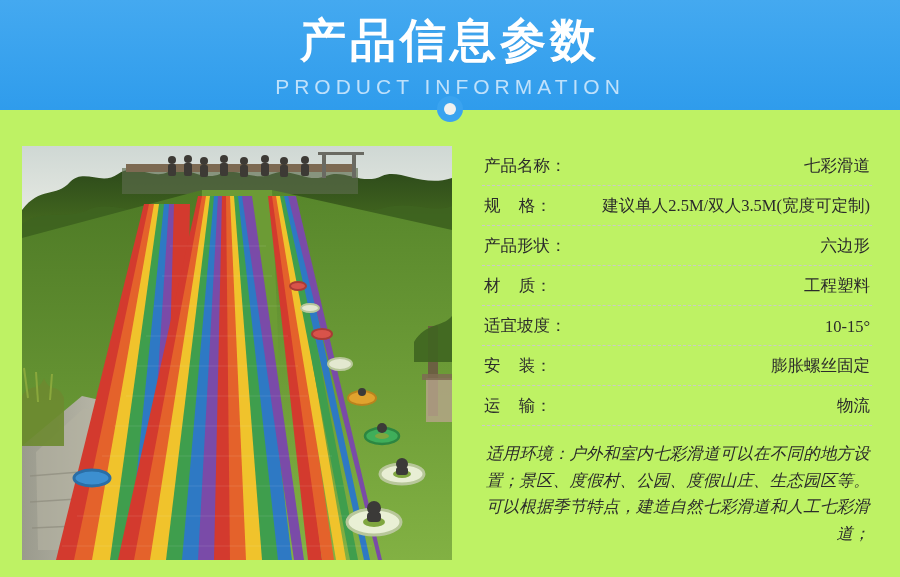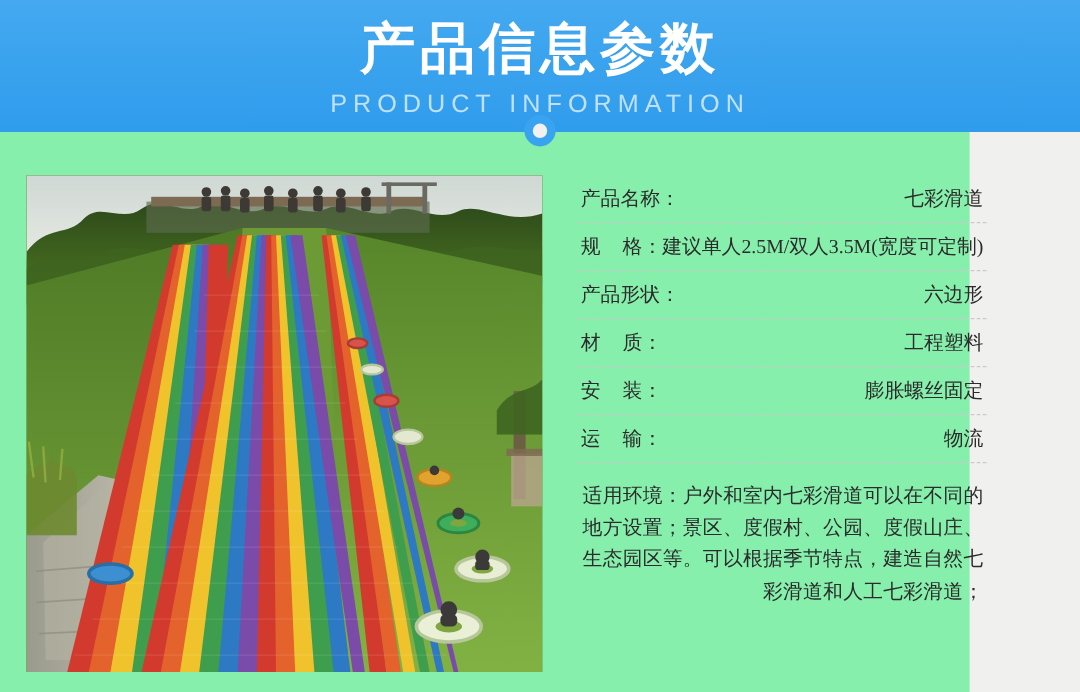--- a/index.html
+++ b/index.html
@@ -8,23 +8,23 @@
   }
   body {
     width: 900px;
     height: 577px;
     background: #f0f0ee;
     font-family: "Liberation Sans", sans-serif;
     overflow: hidden;
   }
   .page {
     position: relative;
-    width: 808px;
+    width: 900px;
     height: 577px;
-    background: #86efac;
+    background: #bef264;
   }
 
   
   .banner {
     position: relative;
     width: 900px;
     height: 110px;
     background: #3aa3ef;
     background: linear-gradient(180deg, #44a9f0 0%, #2f9cec 100%);
     overflow: visible;
@@ -121,20 +121,21 @@
     flex: 1 1 auto;
     white-space: nowrap;
     font-family: Liberation Serif, serif;
   }
   .spec-note {
     padding: 14px 2px 0 2px;
     color: #2b2b2b;
     font-size: 16.5px;
     line-height: 1.62;
     letter-spacing: 0.2px;
+    font-style: italic;
   }
 </style>
 </head>
 <body>
 
 <div class="page">
 
   <div class="banner">
     <div class="banner-inner">
       <div class="banner-title">产品信息参数</div>
@@ -319,20 +320,24 @@
       <div class="spec-row">
         <span class="spec-label">产品形状：</span>
         <span class="spec-value">六边形</span>
       </div>
 
       <div class="spec-row">
         <span class="spec-label">材    质：</span>
         <span class="spec-value">工程塑料</span>
       </div>
 
+      <div class="spec-row">
+        <span class="spec-label">适宜坡度：</span>
+        <span class="spec-value">10-15°</span>
+      </div>
 
       <div class="spec-row">
         <span class="spec-label">安    装：</span>
         <span class="spec-value">膨胀螺丝固定</span>
       </div>
 
       <div class="spec-row">
         <span class="spec-label">运    输：</span>
         <span class="spec-value">物流</span>
       </div>

